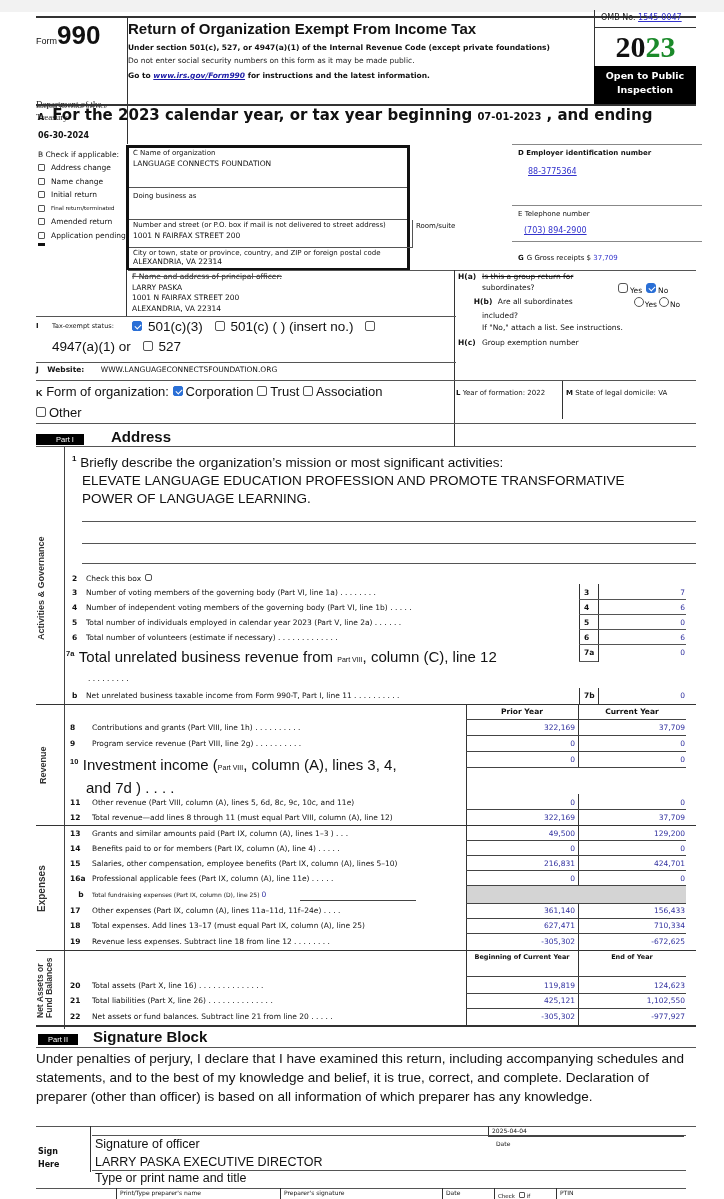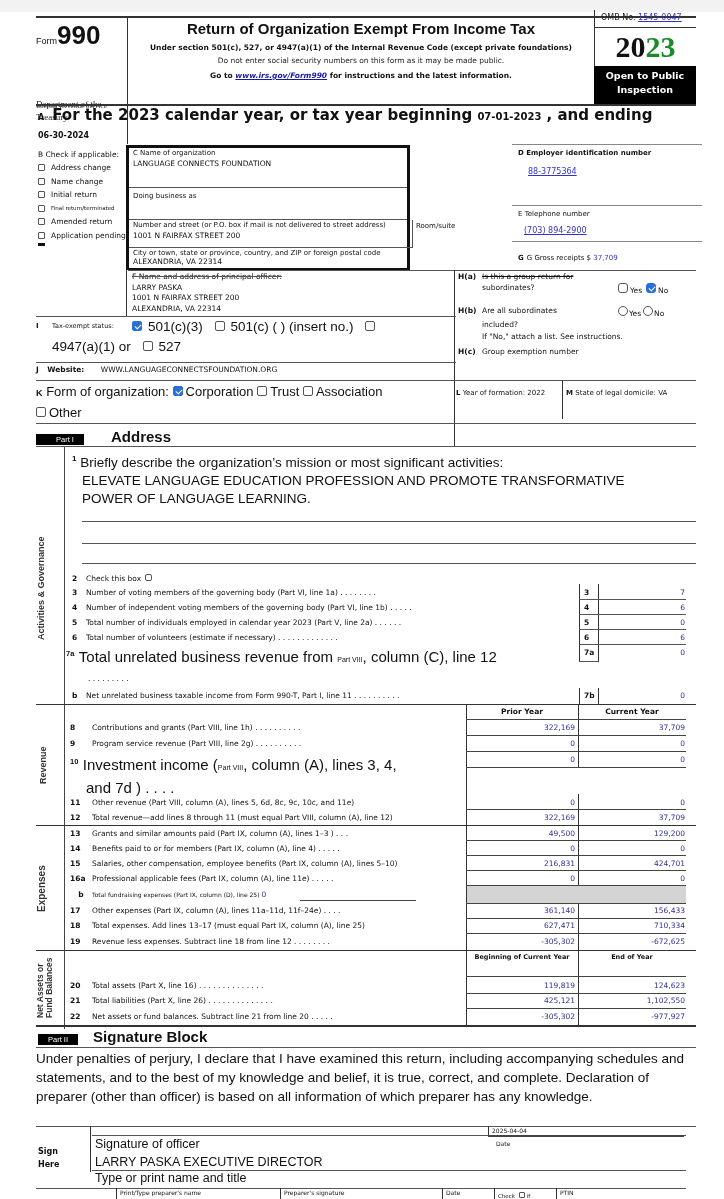--- a/index.html
+++ b/index.html
@@ -5,21 +5,21 @@
   * { box-sizing: border-box; margin: 0; padding: 0; }
   body { width: 724px; height: 1199px; background: #fff; font-family: "DejaVu Sans", sans-serif; color: #111; position: relative; overflow: hidden; }
   .abs { position: absolute; }
   .topbar { left:0; top:0; width:724px; height:12px; background:#f2f2f2; }
   .hdr-line { left:36px; top:16px; width:660px; height:2px; background:#333; }
   .form-left { left:36px; top:18px; width:92px; height:126px; border-right:1px solid #333; }
   .formno { position:absolute; left:0; top:2px; font-family:"Liberation Sans",sans-serif; }
   .formno .small { font-size:9px; }
   .formno .big { font-size:26px; font-weight:bold; }
   .dept { position:absolute; left:0; top:80px; font-family:"Liberation Serif",serif; font-size:9px; line-height:13px; color:#222; }
-  .title-block { left:128px; top:18px; width:466px; height:90px; text-align:center; }
+  .title-block { left:128px; top:18px; width:466px; height:90px; }
   .title { font-family:"Liberation Sans",sans-serif; font-size:15px; font-weight:bold; margin-top:2px; }
   .sub1 { font-size:7.5px; font-weight:bold; margin-top:6px; }
   .sub2 { font-size:7.5px; margin-top:4px; color:#222; }
   .sub3 { font-size:7.5px; font-weight:bold; margin-top:6px; }
   .sub3 a { color:#1a1aa6; font-style:italic; text-decoration:underline; }
   .omb { left:594px; top:10px; width:102px; height:18px; border-left:1px solid #333; border-bottom:1px solid #333; font-size:8px; padding:3px 0 0 6px; color:#222; }
   .omb a { color:#3333cc; text-decoration:underline; }
   .year { left:594px; top:28px; width:102px; height:38px; border-left:1px solid #333; font-family:"Liberation Serif",serif; font-size:30px; font-weight:bold; text-align:center; line-height:38px; }
   .year .g { color:#1b8a2a; }
   .opi { left:594px; top:66px; width:102px; height:38px; background:#000; color:#fff; font-size:9.5px; font-weight:bold; text-align:center; padding-top:3px; line-height:14px; }
@@ -175,21 +175,21 @@
 <div class="vline" style="left:454px;top:270px;width:1px;height:176px;background:#333;"></div>
 <div class="vline" style="left:455px;top:270px;width:241px;height:1px;background:#555;"></div>
 
 <div class="abs h-block">
   <div><span class="h-lbl">H(a)</span><span style="text-decoration:line-through;">Is this a group return for</span></div>
   <div style="display:flex;">
       <span style="margin-left:24px;width:136px;">subordinates?</span>
     <span><span class="cb cbig" style="border-radius:3px;margin-right:2px;"></span><span>Yes</span></span>
     <span style="margin-left:4px;"><span class="cb cbig checked" style="border-radius:3px;margin-right:2px;"></span><span>No</span></span>
   </div>
-  <div style="display:flex;margin-top:10px;">
+  <div style="display:flex;margin-top:1px;justify-content:center;">
       <span class="h-lbl">H(b)</span>
       <span style="width:136px;">Are all subordinates</span>
     <span><span class="cb cbig" style="border-radius:50%;margin-right:1px;"></span><span>Yes</span></span>
     <span style="margin-left:2px;"><span class="cb cbig" style="border-radius:50%;margin-right:1px;"></span><span>No</span></span>
   </div>
   <div style="margin-left:24px;">included?</div>
   <div style="margin-left:24px;margin-top:2px;">If "No," attach a list. See instructions.</div>
   <div style="margin-top:4px;"><span class="h-lbl">H(c)</span><span>Group exemption number</span></div>
 </div>
 

